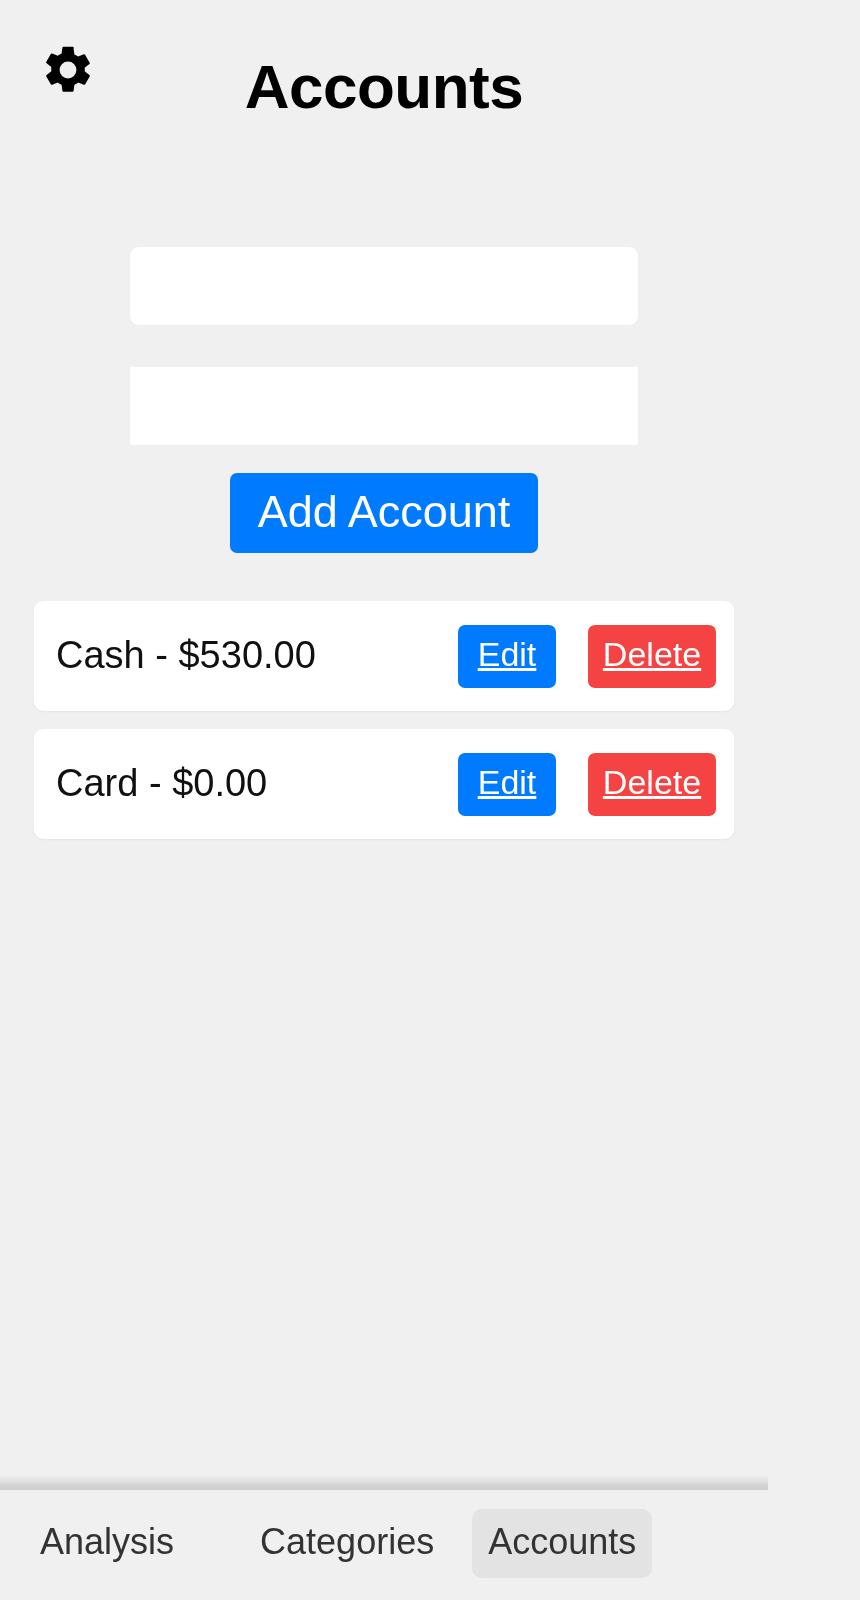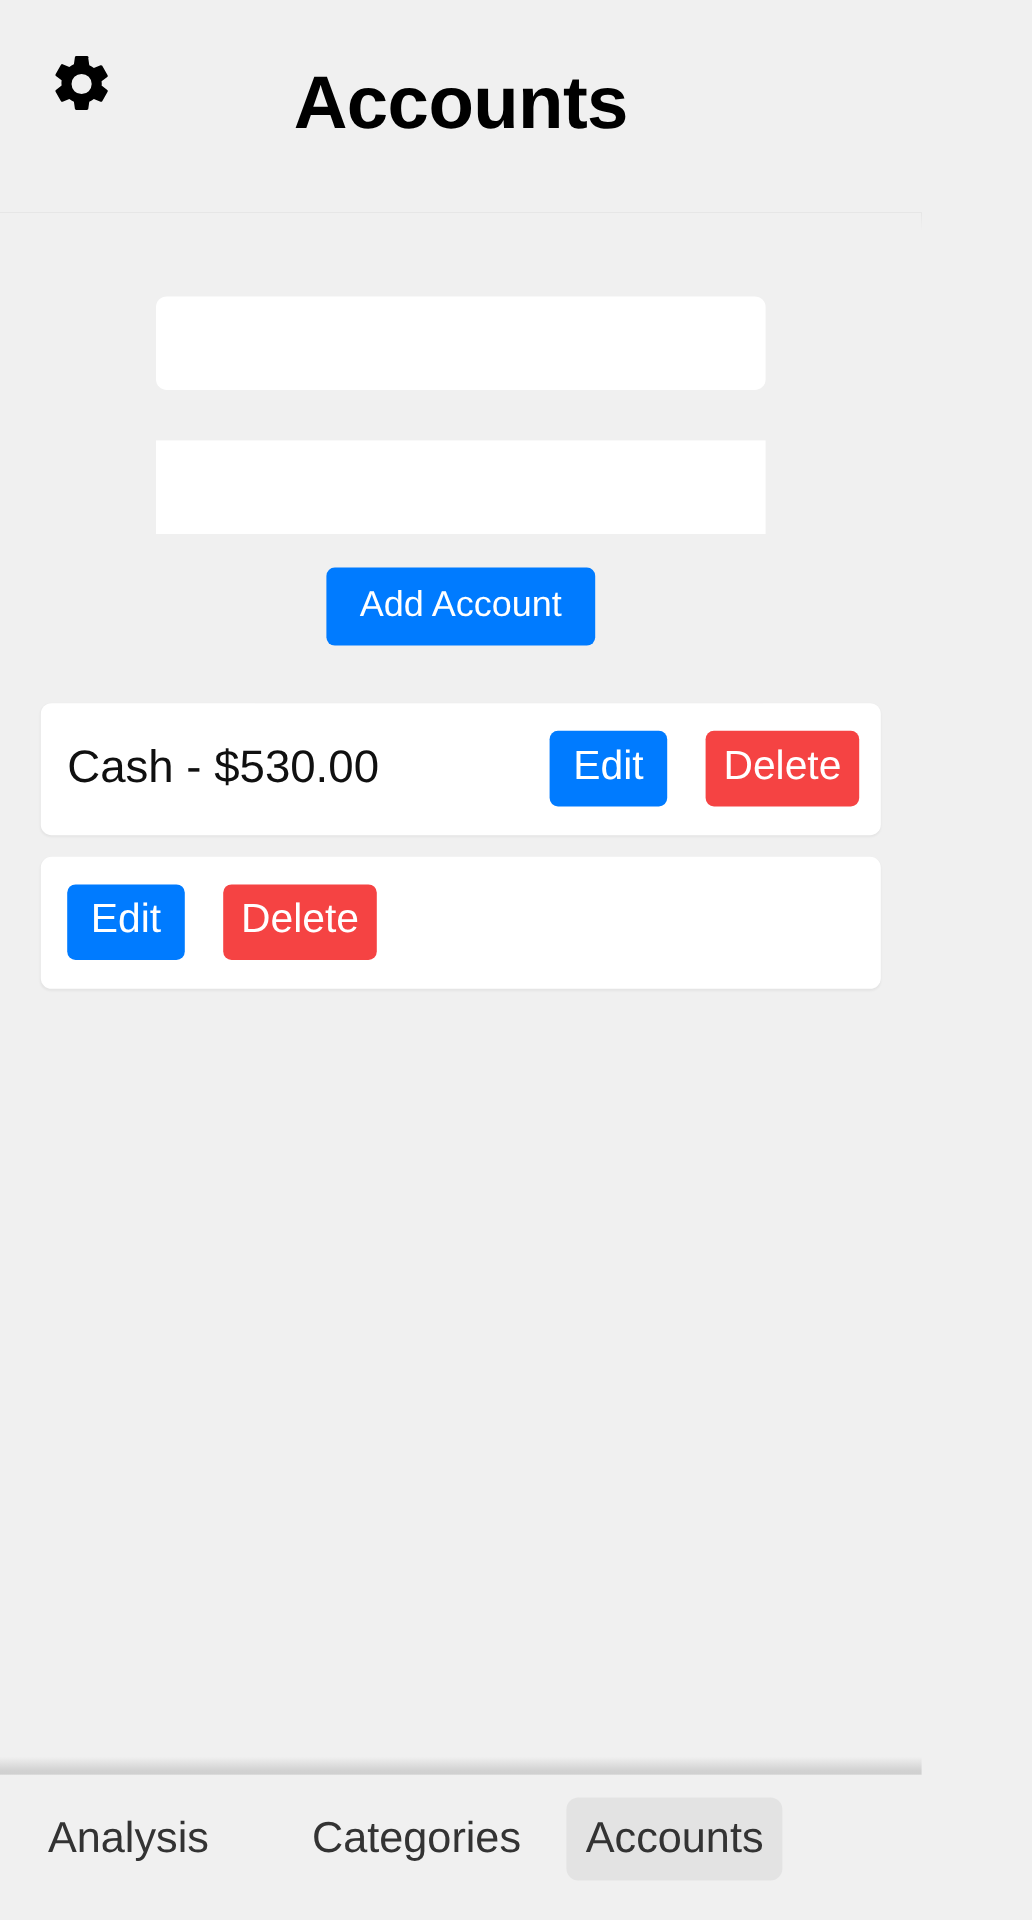--- a/index.html
+++ b/index.html
@@ -109,21 +109,21 @@
   .label-initial { margin-top: 44px; }
 
   .add-btn {
     display: block;
     margin: 28px auto 0 auto;
     background: #007bff;
     color: #ffffff;
     border: 0;
     border-radius: 7px;
     font-family: "Liberation Sans", sans-serif;
-    font-size: 30px;
+    font-size: 45px;
     font-weight: 400;
     padding: 15px 28px 18px 28px;
     cursor: pointer;
     line-height: 1.05;
   }
 
   
   .account-list {
     margin-top: 48px;
     padding: 0 34px 0 34px;
@@ -160,30 +160,31 @@
   .btn-edit, .btn-delete {
     border: 0;
     color: #ffffff;
     font-family: "Liberation Sans", sans-serif;
     font-size: 34px;
     border-radius: 7px;
     cursor: pointer;
     line-height: 1.05;
     padding: 12px 0 15px 0;
     text-align: center;
+    text-decoration: underline;
   }
   .btn-edit   { background: #007bff; width: 98px; }
   .btn-delete { background: #f54343; width: 128px; }
 
   
   .bottom-nav-wrap {
     position: absolute;
     left: 0;
     right: 0;
-    bottom: 14px;
+    bottom: 3px;
     height: 122px;
   }
 
   .nav-divider {
     height: 15px;
     background: linear-gradient(to bottom, #f0f0f0 0%, #d2d2d2 75%, #cfcfcf 100%);
   }
 
   .bottom-nav {
     height: 107px;
@@ -242,20 +243,21 @@
 
       <div class="account-row">
         <div class="account-label">Cash - $530.00</div>
         <div class="row-actions">
           <button class="btn-edit">Edit</button>
           <button class="btn-delete">Delete</button>
         </div>
       </div>
 
       <div class="account-row">
+        <div class="account-label">Card - $0.00</div>
         <div class="row-actions">
           <button class="btn-edit">Edit</button>
           <button class="btn-delete">Delete</button>
         </div>
       </div>
 
     </div>
   </div>
 
   <div class="bottom-nav-wrap">

